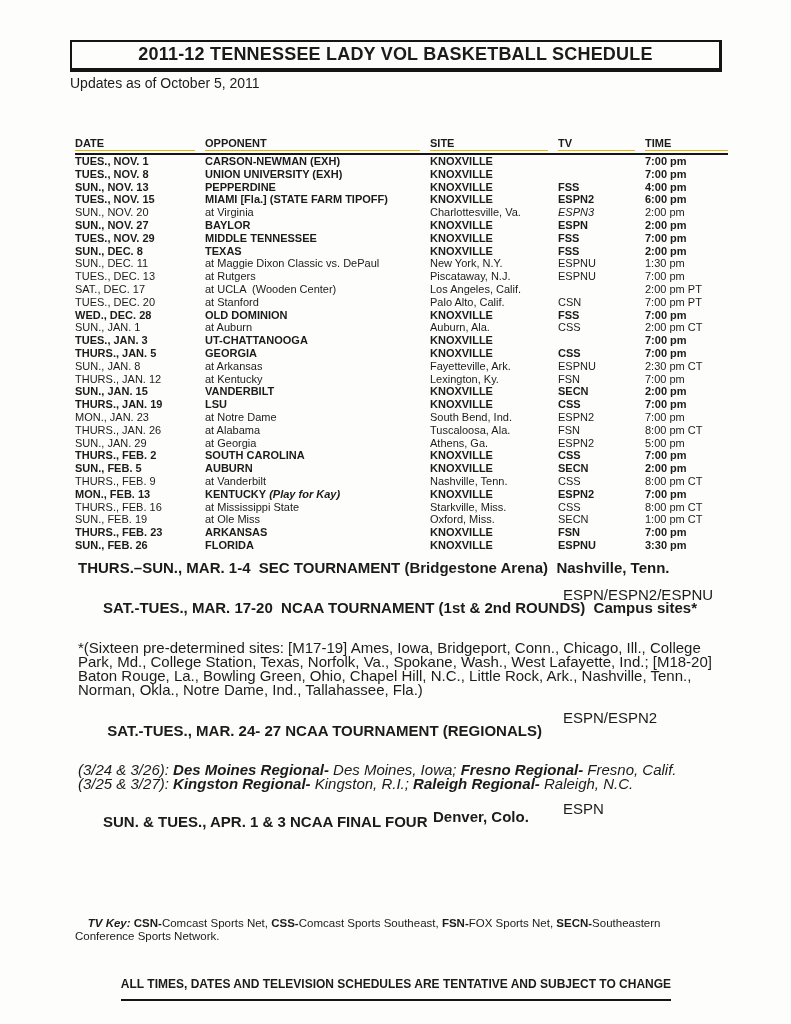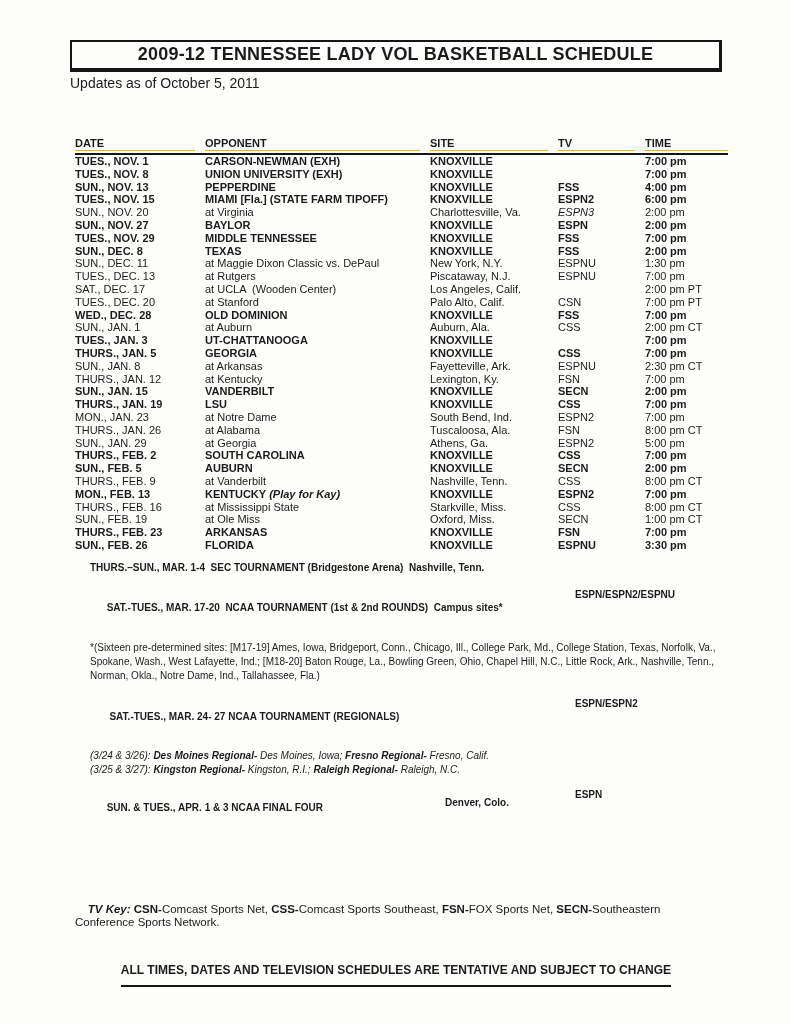--- a/index.html
+++ b/index.html
@@ -20,45 +20,45 @@
     display:grid;grid-template-columns:130px 225px 128px 87px 83px;
     font-weight:bold;border-bottom:2px solid #151515;padding-bottom:2px;
   }
   .hdr-cell{border-bottom:1px solid #eab308;margin-right:10px;line-height:13px;}
   .hdr-cell:last-child{margin-right:0;}
   .row{display:grid;grid-template-columns:130px 225px 128px 87px 83px;line-height:12.8px;}
   .row.home{font-weight:bold;}
   .cell{white-space:pre;}
   .it{font-style:italic;}
 
-  .post{margin-left:20px;width:658px;font-size:10px;}
+  .post{margin-left:8px;width:658px;font-size:15px;}
   .post-line{position:relative;line-height:13px;white-space:pre-wrap;}
   .b{font-weight:bold;}
-  .tv-abs{position:absolute;left:485px;top:0;font-weight:bold;white-space:pre;}
+  .tv-abs{position:absolute;left:485px;top:0;font-weight:normal;white-space:pre;}
   .site-abs{position:absolute;left:355px;top:8px;font-weight:bold;white-space:pre;}
   .post-sec{margin-top:9px;}
   .post-ncaa1{margin-top:14px;}
   .footnote{margin-top:1px;line-height:14px;white-space:normal;width:660px;}
   .post-regionals{margin-top:14px;}
   .reg-line{line-height:14px;white-space:pre-wrap;font-style:italic;}
   .post-final{margin-top:11px;}
 
   .tvkey{margin:37px 0 0 5px;width:600px;font-size:11.5px;line-height:13px;white-space:pre-wrap;}
   .tvkey .label{font-weight:bold;font-style:italic;}
 
   .footer{margin-top:18px;width:652px;text-align:center;}
   .footer span{font-weight:bold;font-size:12px;border-bottom:2px solid #151515;padding-bottom:8px;}
 </style>
 </head>
 <body>
 
 <div class="page">
 
   <div class="title-box">
-    <span>2009-12 TENNESSEE LADY VOL BASKETBALL SCHEDULE</span>
+    <span>2011-12 TENNESSEE LADY VOL BASKETBALL SCHEDULE</span>
   </div>
   <div class="subtitle">Updates as of October 5, 2011</div>
 
   <div class="schedule">
     <div class="hdr-row">
         <div class="hdr-cell">DATE</div>
         <div class="hdr-cell">OPPONENT</div>
         <div class="hdr-cell">SITE</div>
         <div class="hdr-cell">TV</div>
         <div class="hdr-cell">TIME</div>

